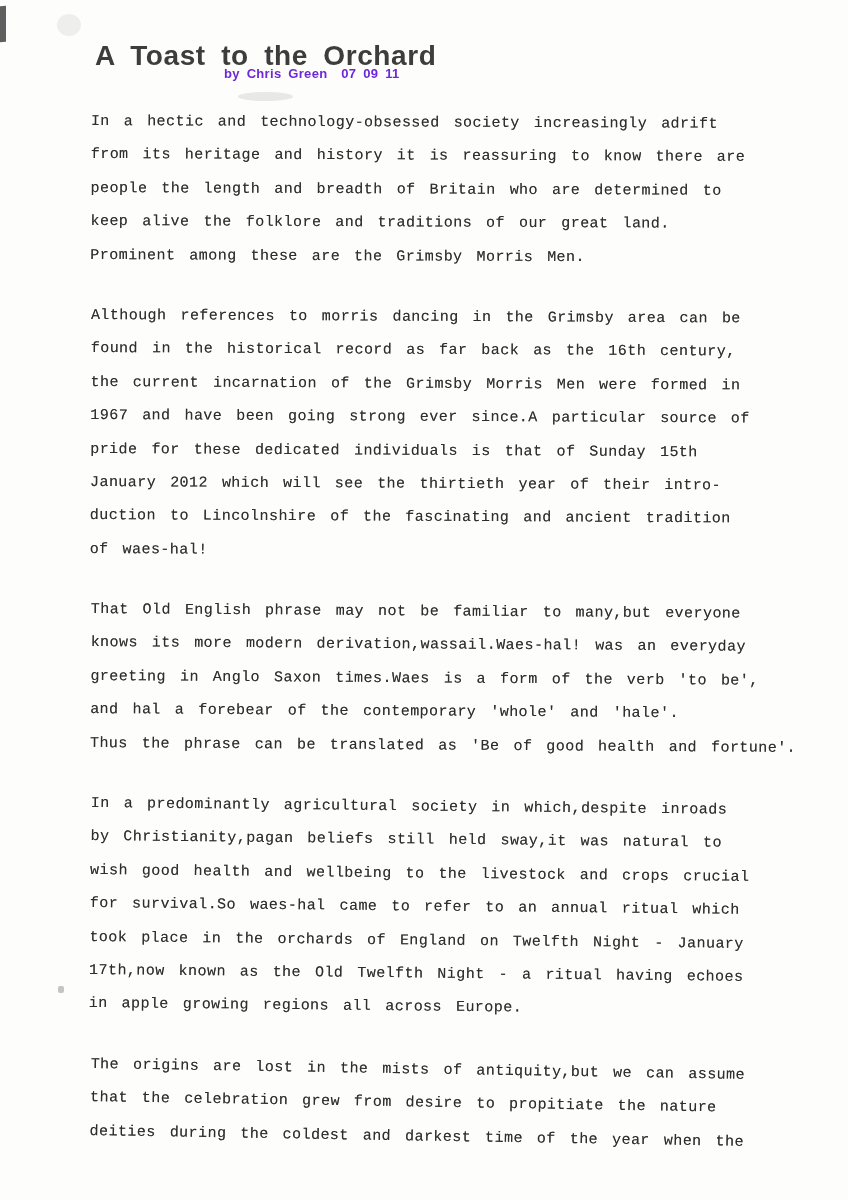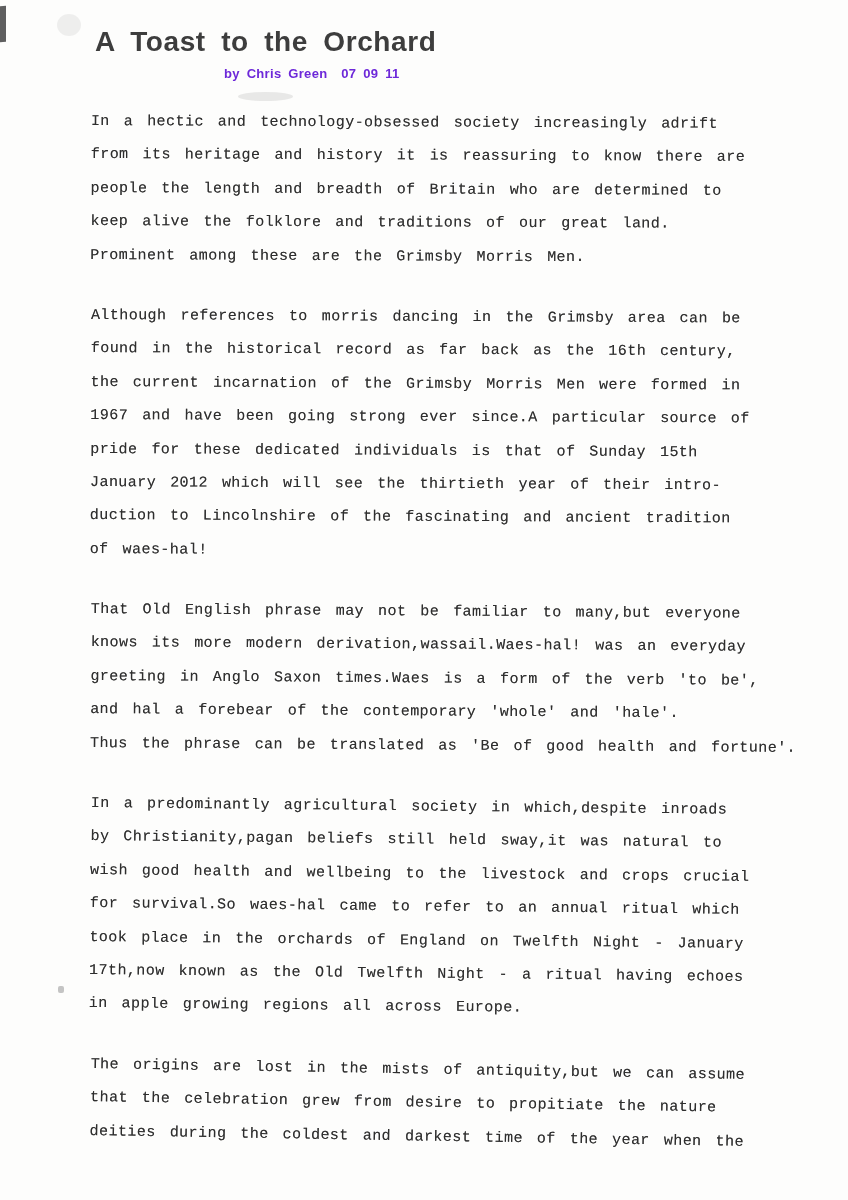--- a/index.html
+++ b/index.html
@@ -11,21 +11,21 @@
     position: relative;
     width: 848px;
     height: 1200px;
     background: #fdfdfc;
     overflow: hidden;
     font-family: "Liberation Mono", "DejaVu Sans Mono", monospace;
   }
   .doc-title {
     position: absolute;
     left: 95px;
-    top: 26px;
+    top: 40px;
     margin: 0;
     font-family: "Liberation Sans", "DejaVu Sans", sans-serif;
     font-weight: bold;
     font-size: 28px;
     letter-spacing: 0.6px;
     word-spacing: 7px;
     color: #3d3d3d;
     white-space: pre;
   }
   .byline {

